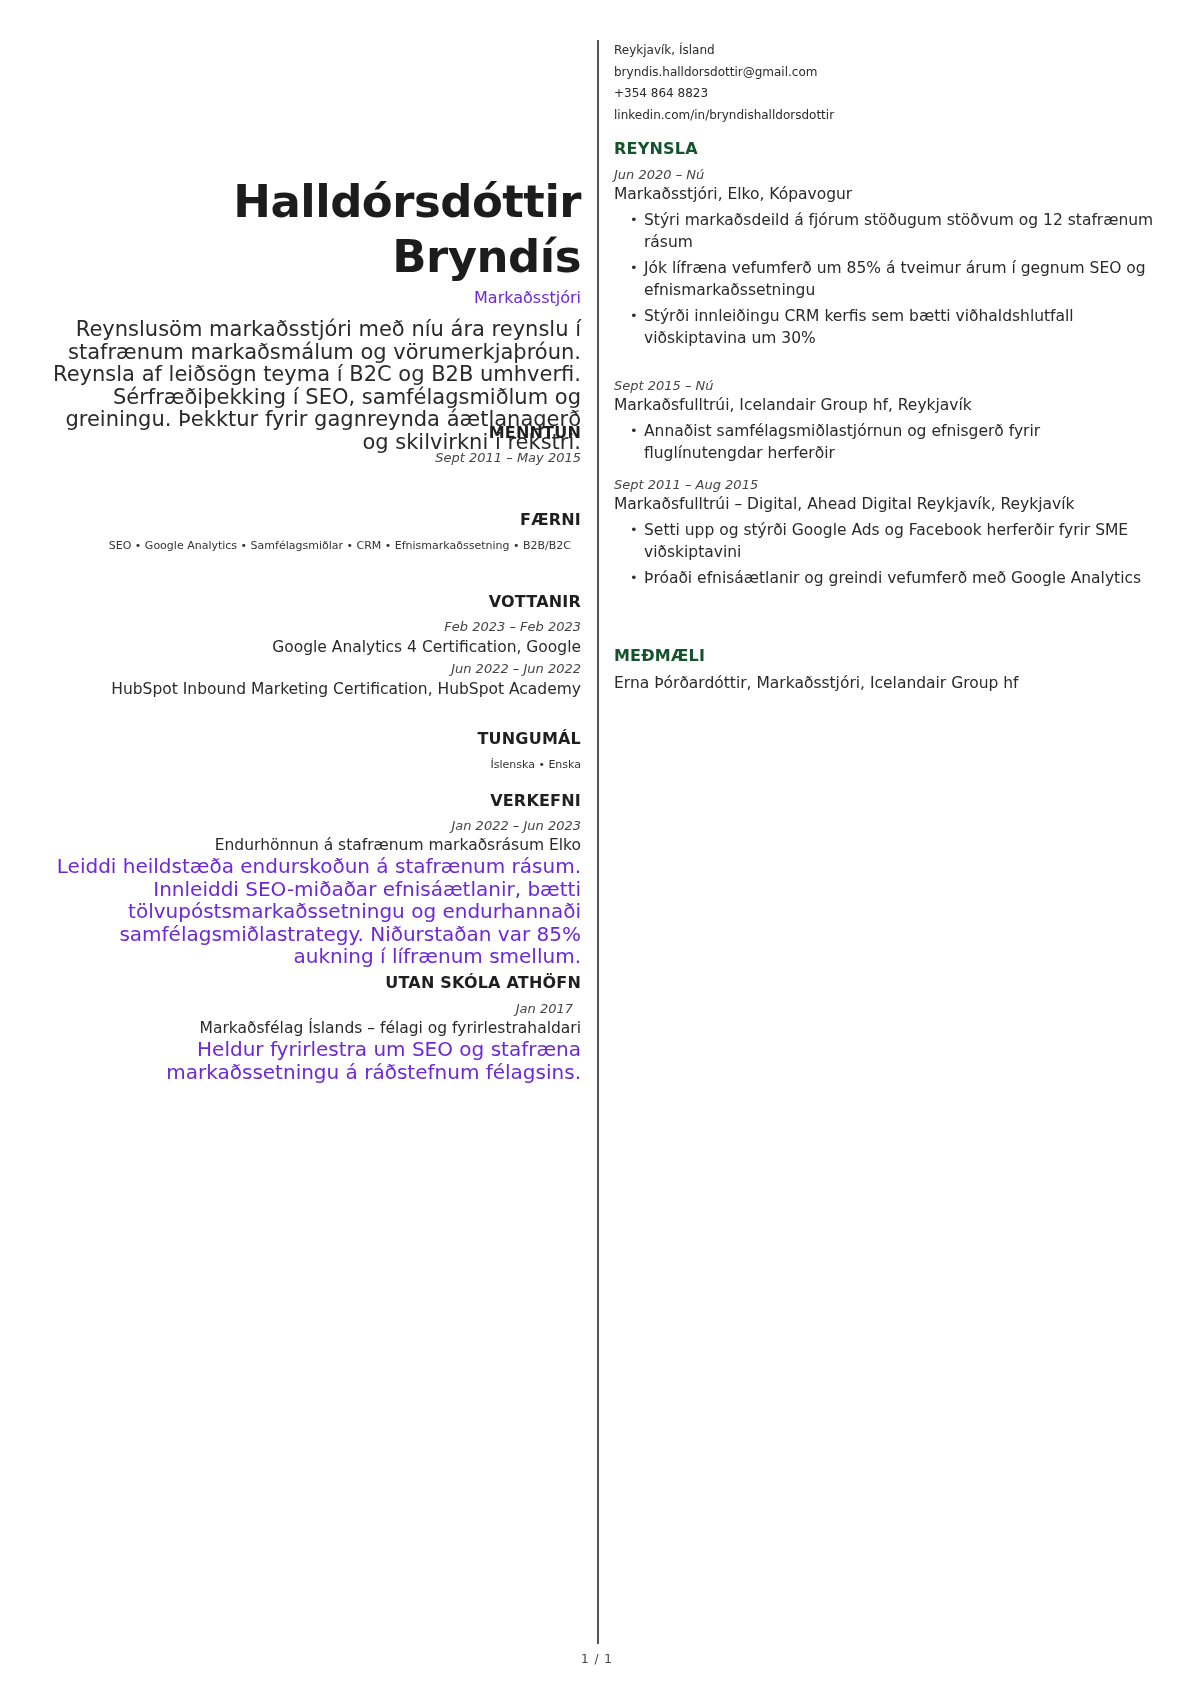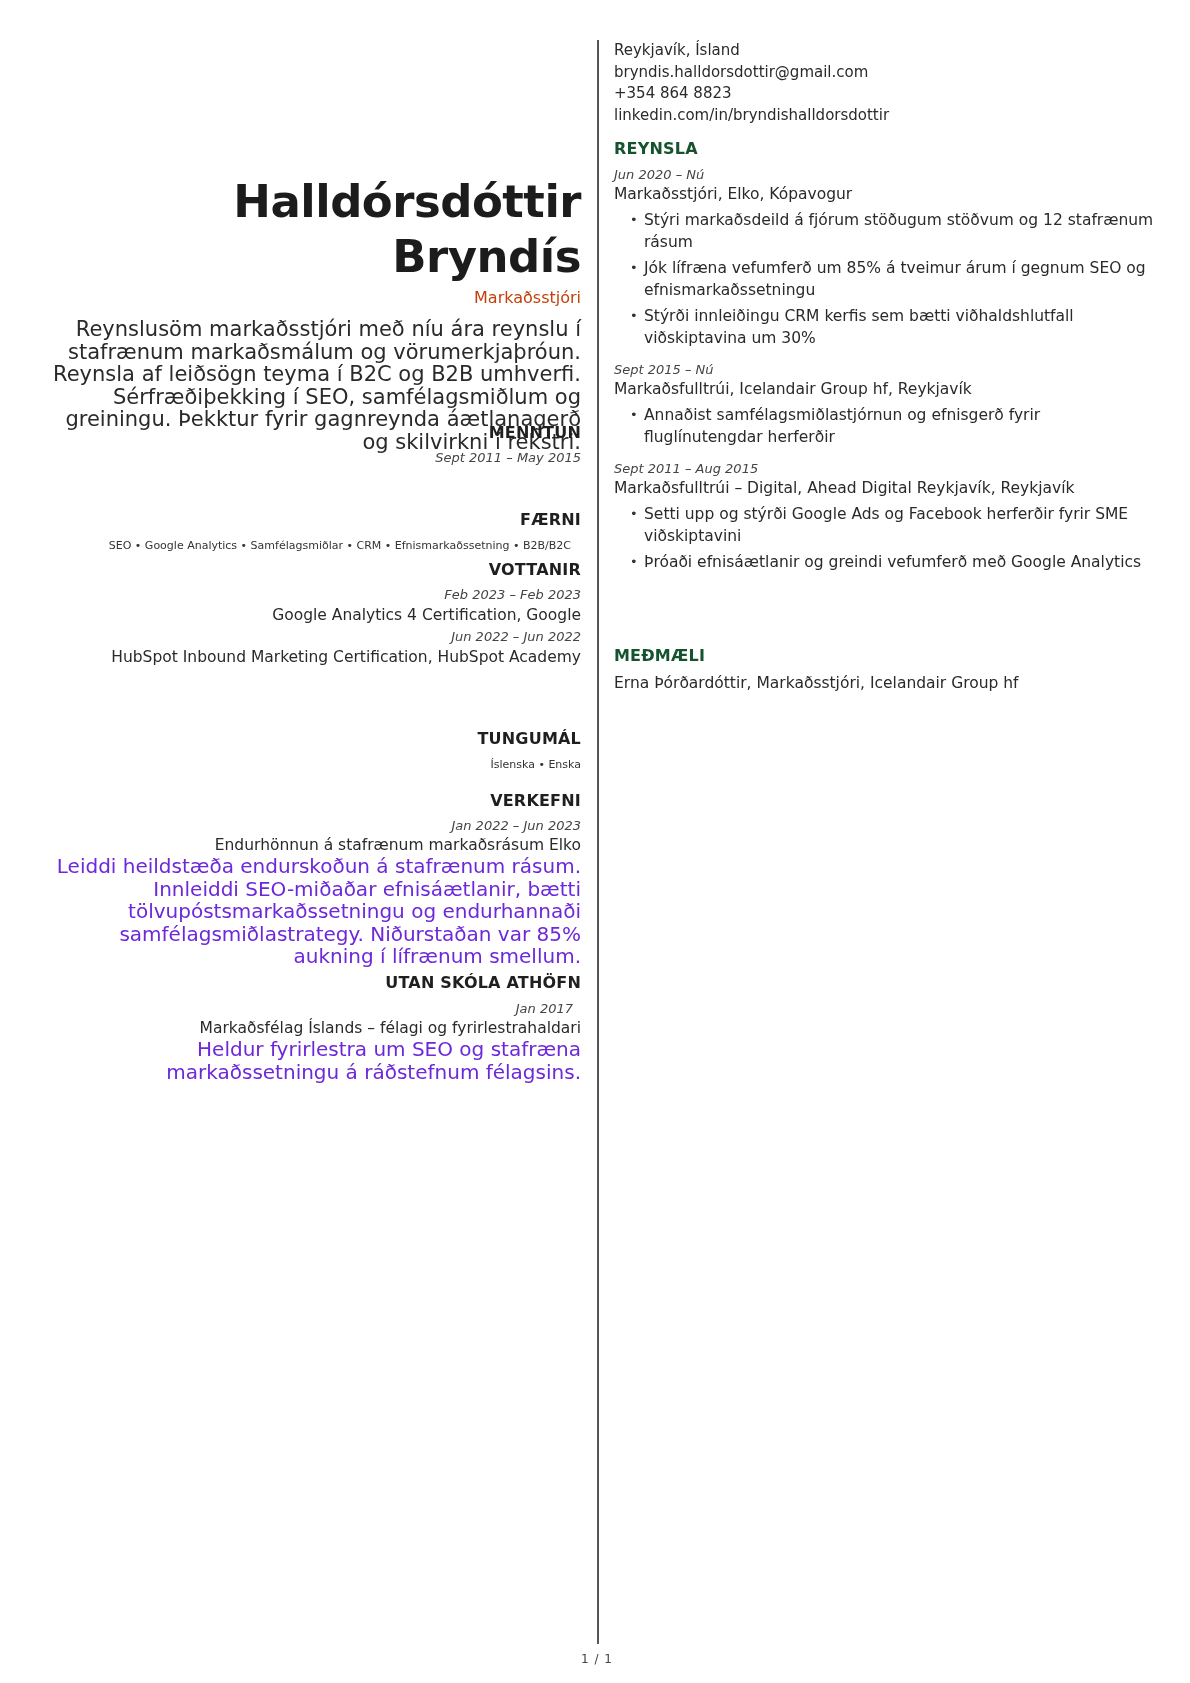--- a/index.html
+++ b/index.html
@@ -36,21 +36,21 @@
       font-family: "DejaVu Sans", sans-serif;
       font-weight: 700;
       font-size: 45px;
       line-height: 55px;
       color: #1c1c1c;
       letter-spacing: -0.5px;
     }
     .name span { display: block; }
     .role {
       position: absolute; right: 0; top: 288px;
-      font-size: 16px; color: #c2410c;
+      font-size: 16px; color: #6d28d9;
     }
     .summary {
       position: absolute; right: 0; top: 318px; width: 535px;
       font-size: 21px; line-height: 22.5px;
       text-align: right;
       color: #2a2a2a;
       hyphens: auto;
     }
     .l-section { position: absolute; right: 0; width: 535px; text-align: right; }
     .sec-title {
@@ -64,21 +64,21 @@
     .small { font-size: 11px; color: #333; line-height: 20px; }
     .para { font-size: 20px; line-height: 22.5px; color: #6d28d9; }
 
     
     .right {
       position: absolute;
       left: 614px; top: 0; width: 540px;
     }
     .contact {
       position: absolute; left: 0; top: 40px;
-      font-size: 15px; line-height: 21.5px; color: #2a2a2a;
+      font-size: 12px; line-height: 21.5px; color: #2a2a2a;
     }
     .r-section { position: absolute; left: 0; width: 540px; }
     .r-title {
       font-weight: 700; font-size: 16px; color: #14532d;
       letter-spacing: 0.2px;
     }
     .job-date { font-style: italic; font-size: 13px; color: #444; }
     .job-title { font-size: 15.5px; color: #2a2a2a; }
     .bullets { list-style: none; margin-top: 6px; padding-left: 16px; }
     .bullets li {
@@ -113,21 +113,21 @@
     <div class="l-section" style="top:423px;">
       <div class="sec-title">MENNTUN</div>
       <div class="date" style="margin-top:8px;">Sept 2011 – May 2015</div>
     </div>
 
     <div class="l-section" style="top:510px;">
       <div class="sec-title">FÆRNI</div>
       <div class="small" style="margin-top:7px; padding-left:8px; padding-right:10px;">SEO • Google Analytics • Samfélagsmiðlar • CRM • Efnismarkaðssetning • B2B/B2C</div>
     </div>
 
-    <div class="l-section" style="top:560px;">
+    <div class="l-section" style="top:592px;">
       <div class="sec-title">VOTTANIR</div>
       <div class="date" style="margin-top:8px;">Feb 2023 – Feb 2023</div>
       <div class="entry" style="margin-top:4px;">Google Analytics 4 Certification, Google</div>
       <div class="date" style="margin-top:5px;">Jun 2022 – Jun 2022</div>
       <div class="entry" style="margin-top:4px;">HubSpot Inbound Marketing Certification, HubSpot Academy</div>
     </div>
 
     <div class="l-section" style="top:729px;">
       <div class="sec-title">TUNGUMÁL</div>
       <div class="small" style="margin-top:7px;">Íslenska • Enska</div>
@@ -163,21 +163,21 @@
       <div style="margin-top:9px;">
         <div class="job-date">Jun 2020 – Nú</div>
         <div class="job-title" style="margin-top:3px;">Markaðsstjóri, Elko, Kópavogur</div>
         <ul class="bullets">
           <li><span class="dot">•</span><span>Stýri markaðsdeild á fjórum stöðugum stöðvum og 12 stafrænum rásum</span></li>
           <li><span class="dot">•</span><span>Jók lífræna vefumferð um 85% á tveimur árum í gegnum SEO og efnismarkaðssetningu</span></li>
           <li><span class="dot">•</span><span>Stýrði innleiðingu CRM kerfis sem bætti viðhaldshlutfall viðskiptavina um 30%</span></li>
         </ul>
       </div>
 
-      <div style="margin-top:13px;">
+      <div style="margin-top:29px;">
         <div class="job-date">Sept 2015 – Nú</div>
         <div class="job-title" style="margin-top:3px;">Markaðsfulltrúi, Icelandair Group hf, Reykjavík</div>
         <ul class="bullets">
           <li><span class="dot">•</span><span>Annaðist samfélagsmiðlastjórnun og efnisgerð fyrir fluglínutengdar herferðir</span></li>
         </ul>
       </div>
 
       <div style="margin-top:13px;">
         <div class="job-date">Sept 2011 – Aug 2015</div>
         <div class="job-title" style="margin-top:3px;">Markaðsfulltrúi – Digital, Ahead Digital Reykjavík, Reykjavík</div>

